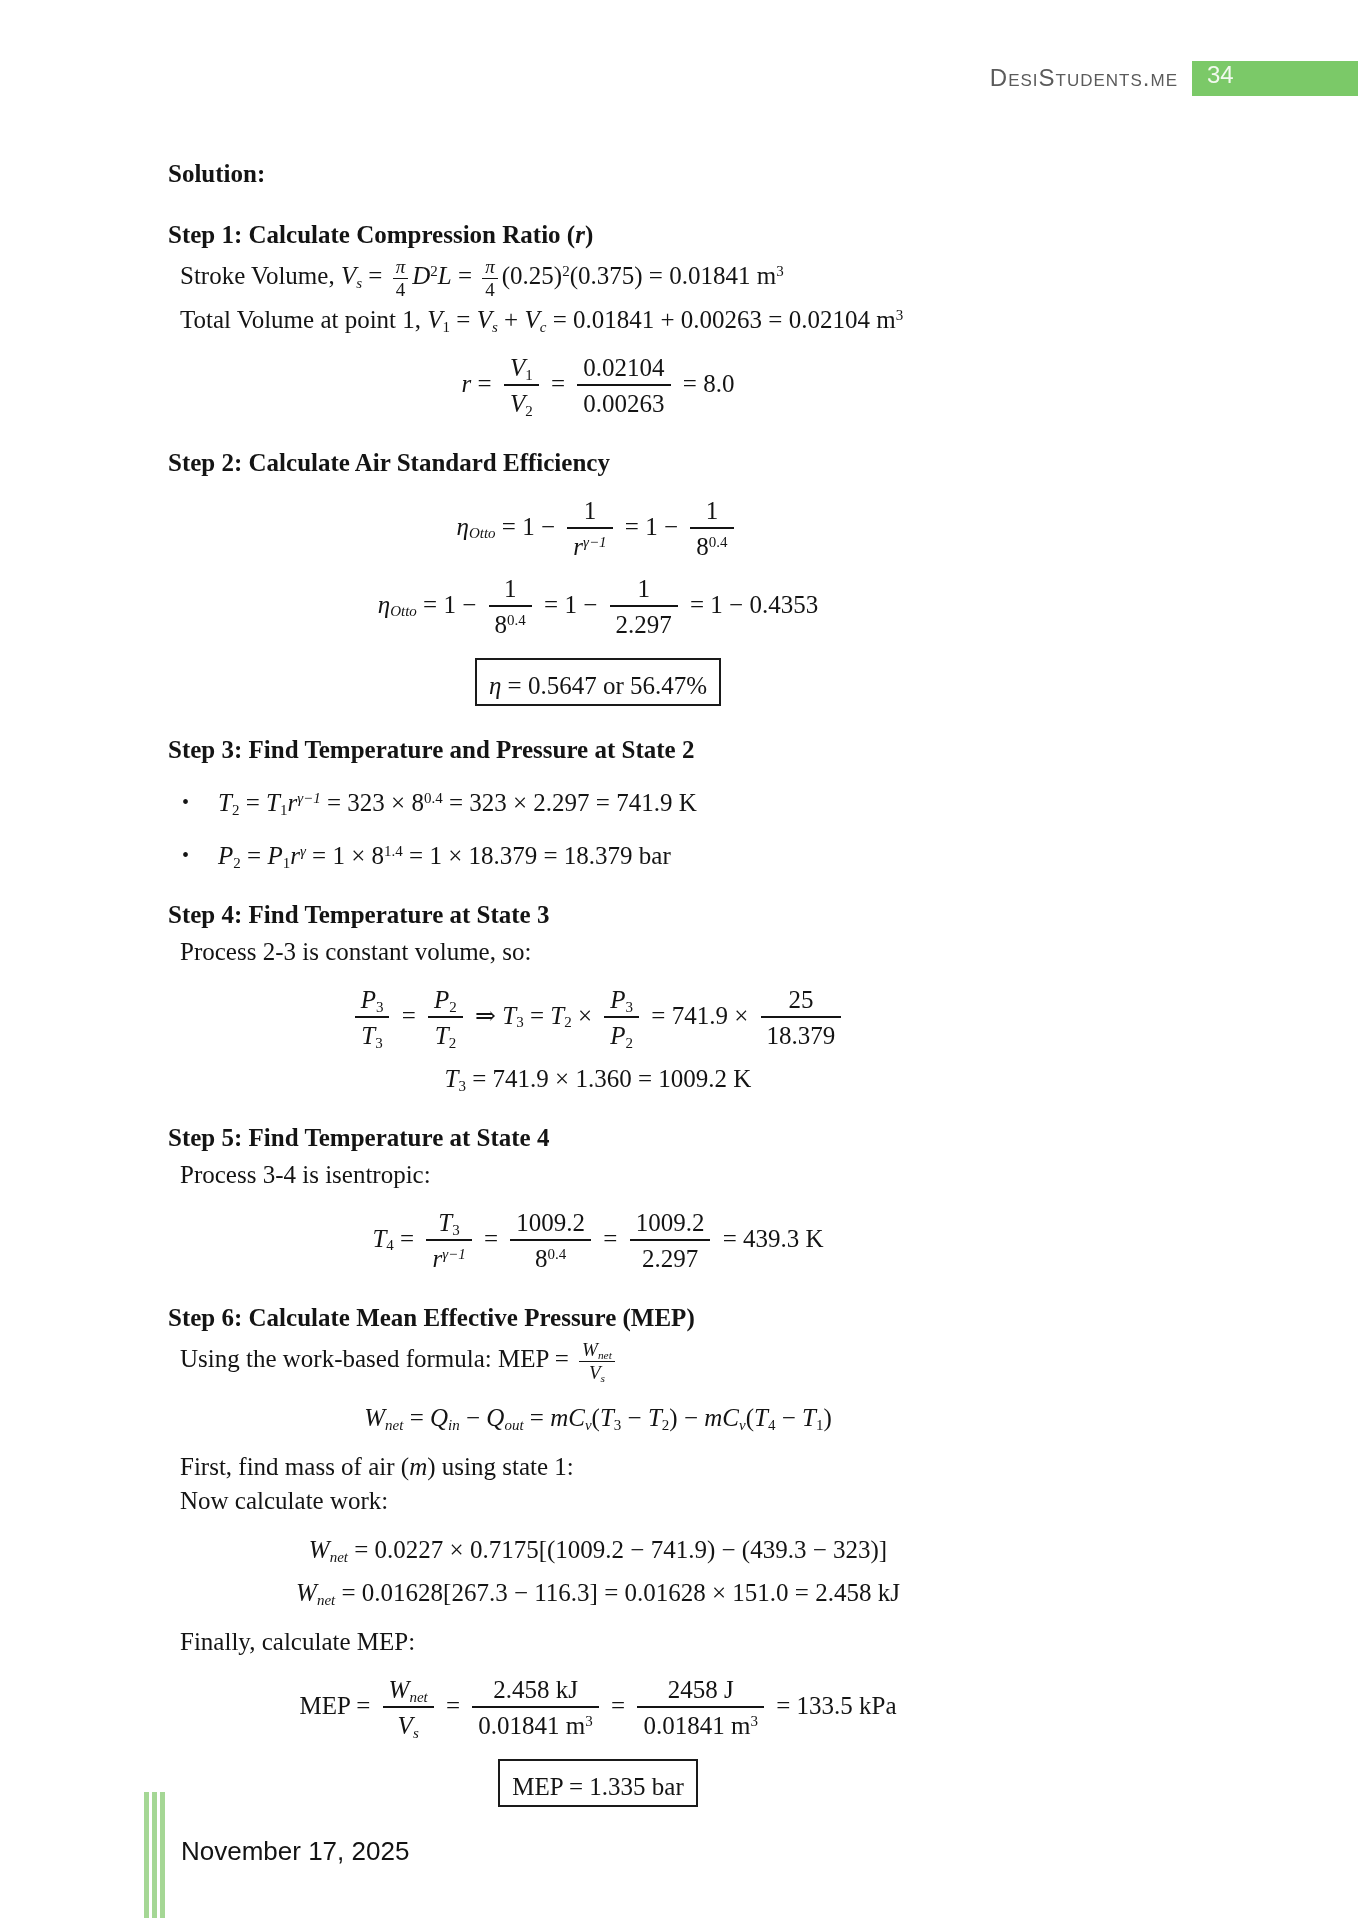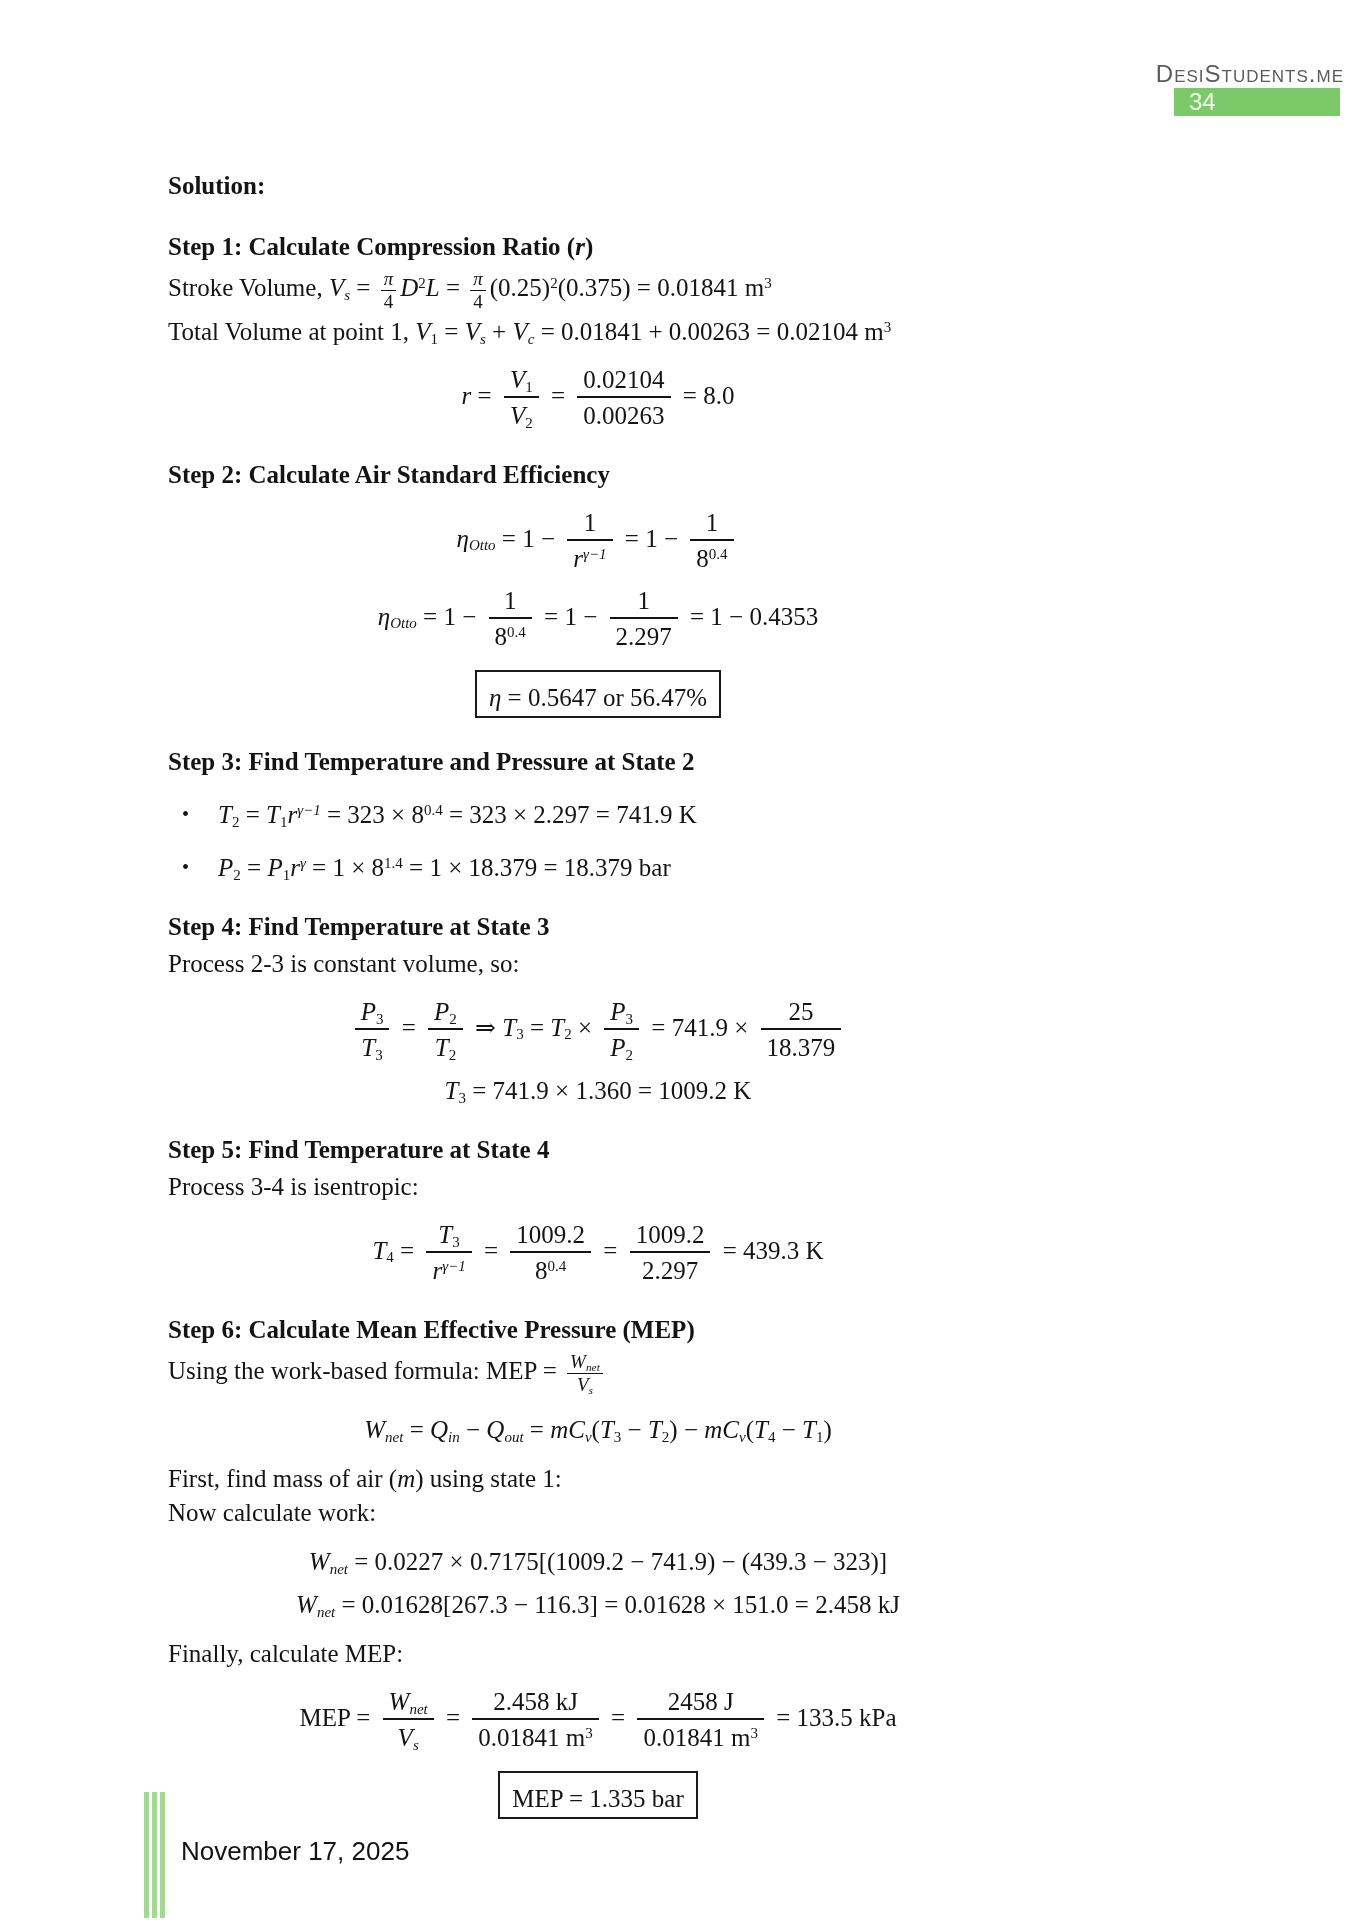--- a/index.html
+++ b/index.html
@@ -3,38 +3,38 @@
 <meta charset="utf-8">
 <style>
   html,body { margin:0; padding:0; background:#e8e8e8; }
   .page {
     position:relative; width:1358px; height:1920px; margin:0 auto;
     background:#ffffff; overflow:hidden;
     font-family:"Liberation Serif","DejaVu Serif",serif; color:#141414;
   }
 
   
-  .header { position:absolute; top:60px; right:0; height:36px; display:flex; align-items:center;flex-direction:column; }
+  .header { position:absolute; top:60px; right:0; height:36px; display:flex; align-items:center; }
   .site-label {
     font-family:"Liberation Sans","DejaVu Sans",sans-serif;
     font-variant:small-caps; letter-spacing:1px;
     color:#5b5b5b; font-size:24px; margin-right:14px;
   }
   .page-badge {
     width:166px; height:35px; background:var(--accent-green,#7bc968);
     display:flex; align-items:flex-start; padding-left:15px; box-sizing:border-box;
     color:#f2f9ee; font-family:"Liberation Sans","DejaVu Sans",sans-serif; font-size:24px;
   }
 
   
-  .content { position:absolute; left:168px; top:170px; width:860px; font-size:25px; line-height:31px; }
+  .content { position:absolute; left:168px; top:158px; width:860px; font-size:25px; line-height:31px; }
   .line { white-space:nowrap; }
   .title   { font-weight:bold; margin:0 0 30px; }
   .heading { font-weight:bold; margin:28px 0 6px; }
-  .para    { margin:3px 0; }
+  .para    { margin:3px 12px; }
   .eq      { text-align:center; margin:18px 0; }
   .eq + .eq { margin-top:-6px; }
   .eq-box-wrap { text-align:center; margin:2px 0 20px; }
   .box { display:inline-block; border:2px solid #1a1a1a; padding:10px 12px 3px; }
   .bullet { display:flex; margin:22px 0; padding-left:14px; }
   .bullet .dot { width:36px; font-size:20px; line-height:31px; }
 
   .it { font-style:italic; }
   sub, sup { font-size:0.6em; line-height:0; }
   sub { vertical-align:-0.25em; }

